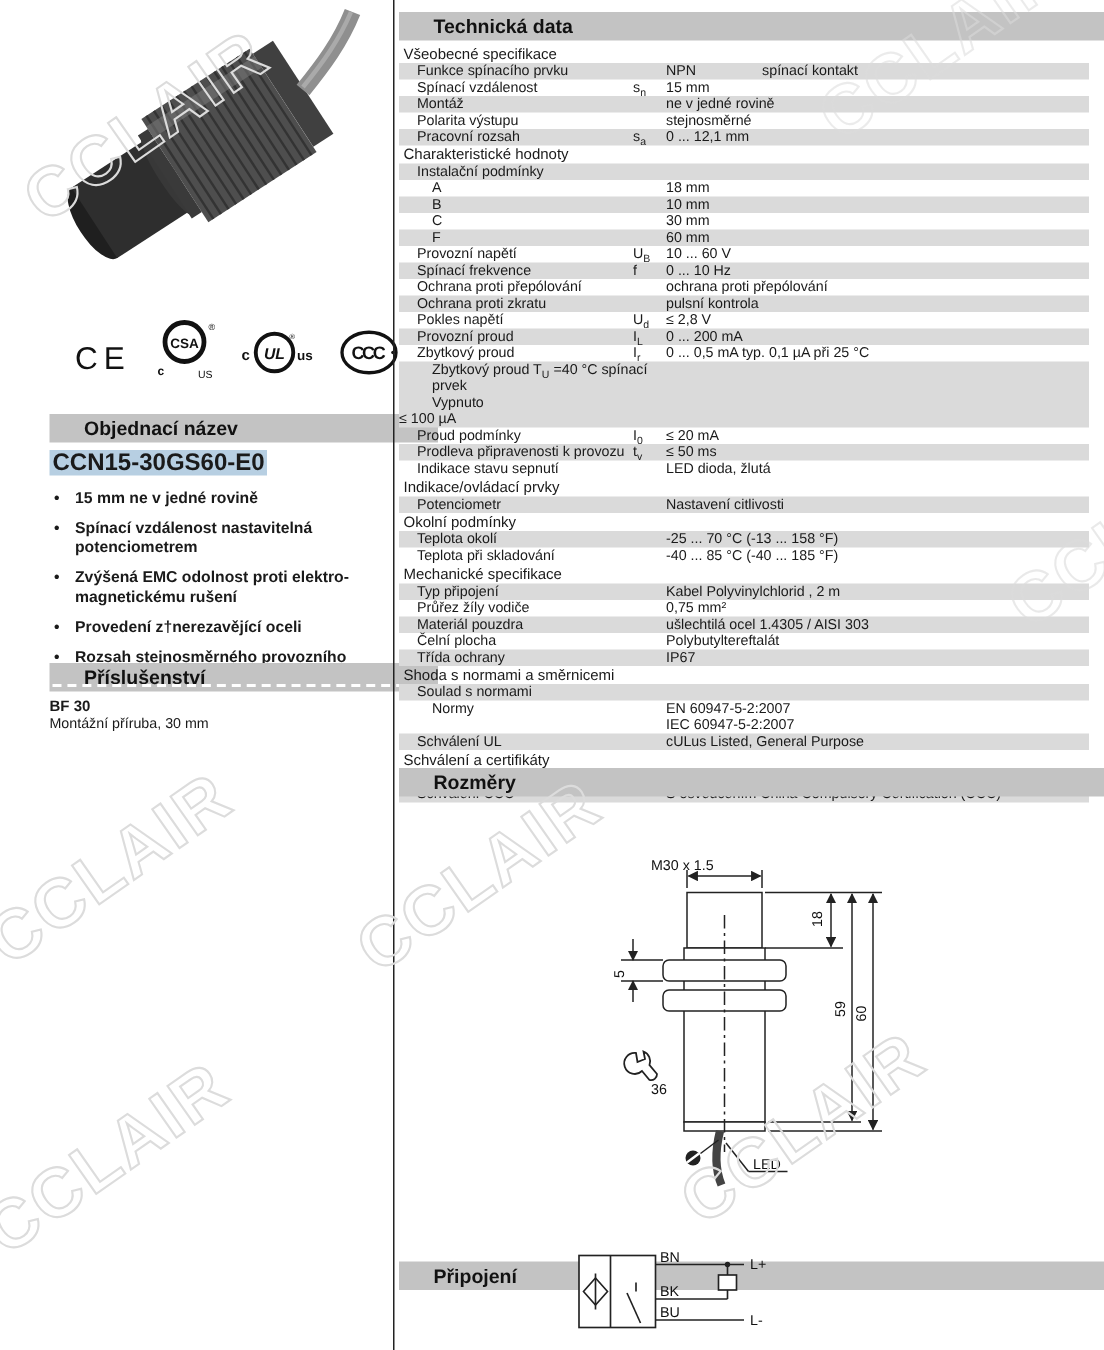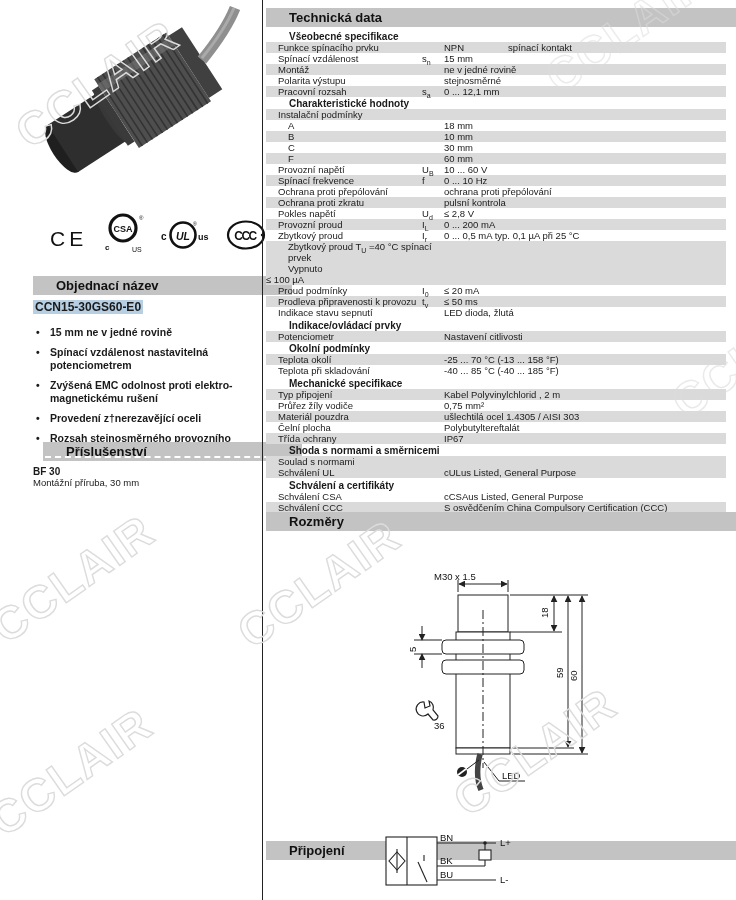--- a/index.html
+++ b/index.html
@@ -5,39 +5,39 @@
   html,body{margin:0;padding:0;background:#fff;}
   .page{position:relative;width:736px;height:900px;background:#fff;overflow:hidden;
         font-family:"Liberation Sans",sans-serif;color:#1a1a1a;}
   .divider{position:absolute;left:262px;top:0;width:1px;height:900px;background:#222;}
 
   
   .photo{position:absolute;left:0;top:0;}
   .logos{position:absolute;left:48px;top:210px;display:flex;align-items:flex-end;gap:12px;}
   .bar{background:#c3c3c3;font-weight:bold;font-size:13px;padding:2px 23px;color:#111;}
   .order-bar{position:absolute;left:33px;top:276px;width:213px;}
-  .product-code{position:absolute;left:33px;top:300px;font-weight:bold;font-size:12px;}
+  .product-code{position:absolute;left:33px;top:300px;font-weight:bold;font-size:16px;}
   .product-code span{background:#b7cfe2;padding:0 2px;}
   .bullets{position:absolute;left:36px;top:326px;width:216px;}
   .bullet{display:flex;font-weight:bold;font-size:10.5px;line-height:13px;margin-bottom:7px;}
   .bullet .dot{width:14px;flex:0 0 14px;}
-  .acc-bar{position:absolute;left:33px;top:442px;width:213px;margin-left:10px;}
+  .acc-bar{position:absolute;left:33px;top:442px;width:213px;}
   .acc-bar .dash{position:absolute;left:2px;right:2px;bottom:3px;border-top:2px dashed #fff;}
   .accessory{position:absolute;left:33px;top:466px;font-size:9.5px;line-height:11px;}
   .accessory .acc-name{font-weight:bold;font-size:10px;}
 
   
   .right{position:absolute;left:266px;top:0;width:466px;}
   .tech-bar{position:absolute;top:8px;left:0;width:448px;}
   .dim-bar{position:absolute;top:512px;left:0;width:448px;}
   .conn-bar{position:absolute;top:814px;left:0;width:448px;margin-top:27px;}
   .tech-table{position:absolute;top:29px;left:0;width:460px;}
   .trow{display:grid;grid-template-columns:156px 22px 1fr;font-size:9.5px;line-height:11px;}
   .trow.g{background:#dadada;}
-  .trow.lvl1{font-weight:bold;font-size:10px;padding-top:1.5px;margin-left:20px;}
+  .trow.lvl1{font-weight:normal;font-size:10px;padding-top:1.5px;}
   .trow.lvl1 .lab{grid-column:1/-1;padding-left:3px;}
   .trow.lvl2 .lab{padding-left:12px;}
   .trow.lvl3 .lab{padding-left:22px;}
   .trow .lab.wide{grid-column:1/3;}
   .trow sub{font-size:7px;line-height:0;}
   .vx{margin-left:44px;}
   .dim-svg{position:absolute;top:540px;left:0;}
   .conn-svg{position:absolute;top:833px;left:0;}
 
   .wm{position:absolute;left:0;top:0;pointer-events:none;z-index:9;}
@@ -309,20 +309,25 @@
           <div class="val">IP67</div>
         </div>
         <div class="trow lvl1">
           <div class="lab">Shoda s normami a směrnicemi</div>
         </div>
         <div class="trow lvl2 g">
           <div class="lab">Soulad s normami</div>
           <div class="sym"></div>
           <div class="val"></div>
         </div>
+        <div class="trow lvl3">
+          <div class="lab">Normy</div>
+          <div class="sym"></div>
+          <div class="val">EN 60947-5-2:2007<div>IEC 60947-5-2:2007</div></div>
+        </div>
         <div class="trow lvl2 g">
           <div class="lab">Schválení UL</div>
           <div class="sym"></div>
           <div class="val">cULus Listed, General Purpose</div>
         </div>
         <div class="trow lvl1">
           <div class="lab">Schválení a certifikáty</div>
         </div>
         <div class="trow lvl2">
           <div class="lab">Schválení CSA</div>

